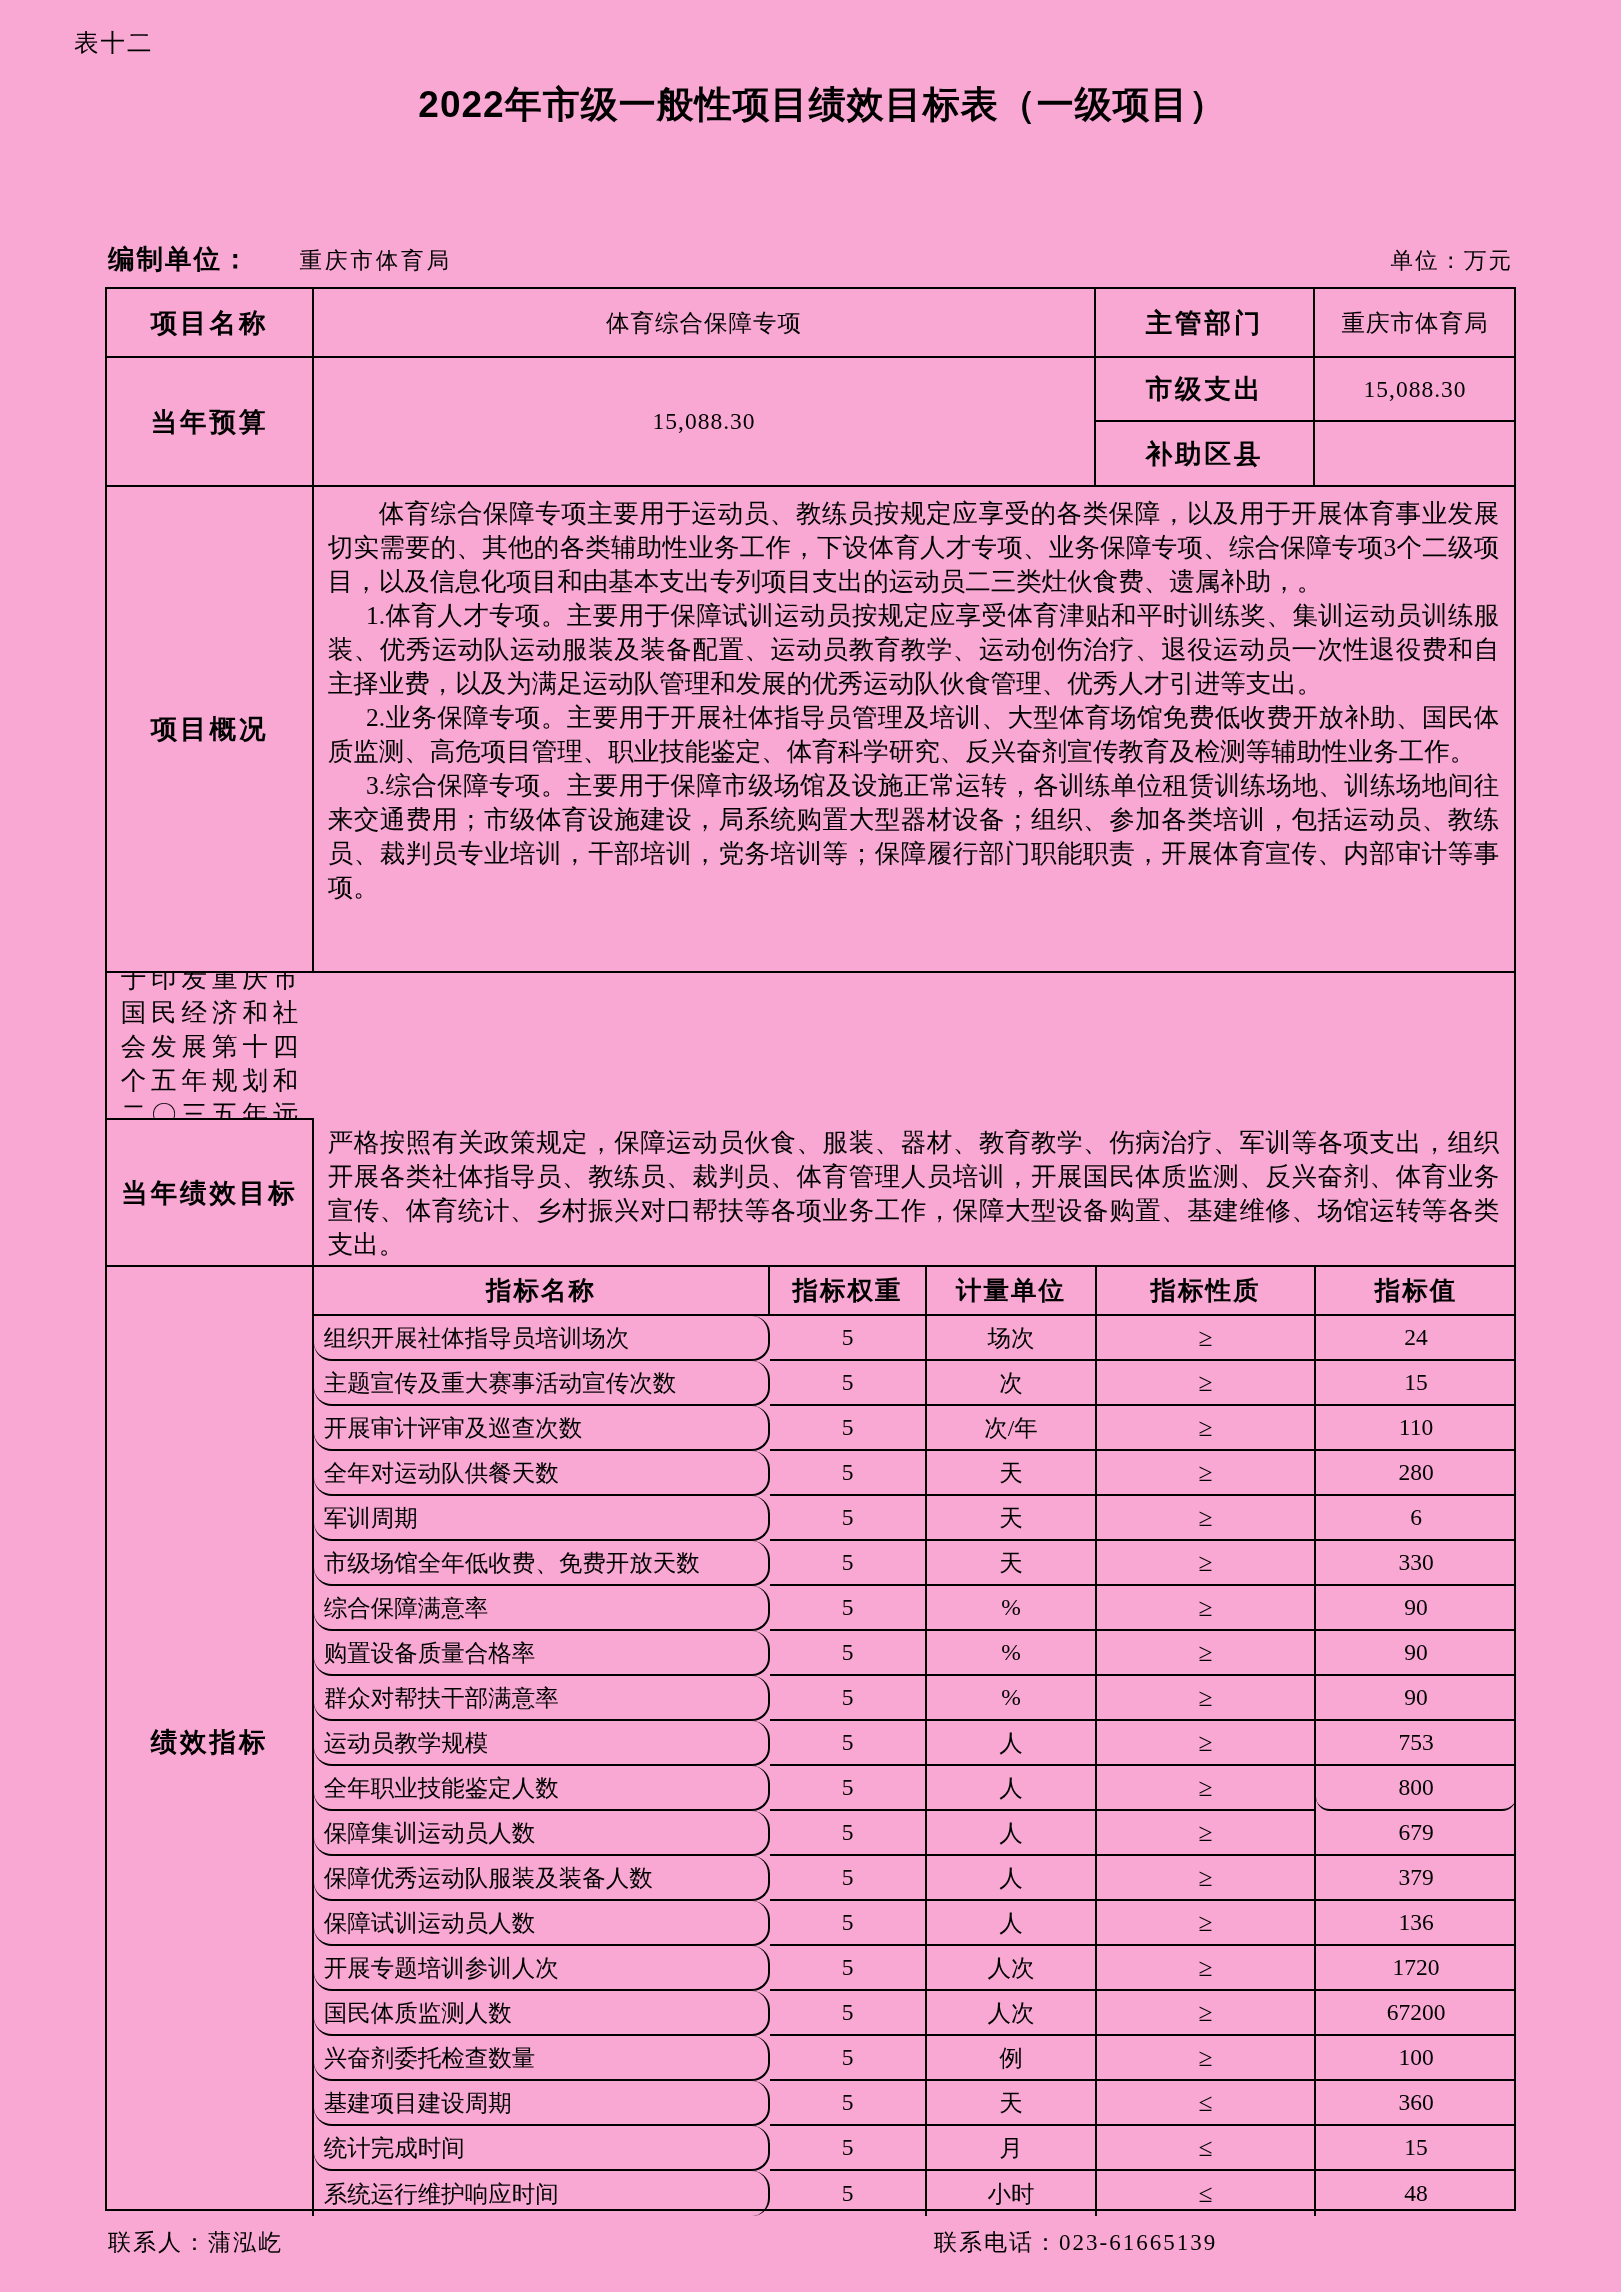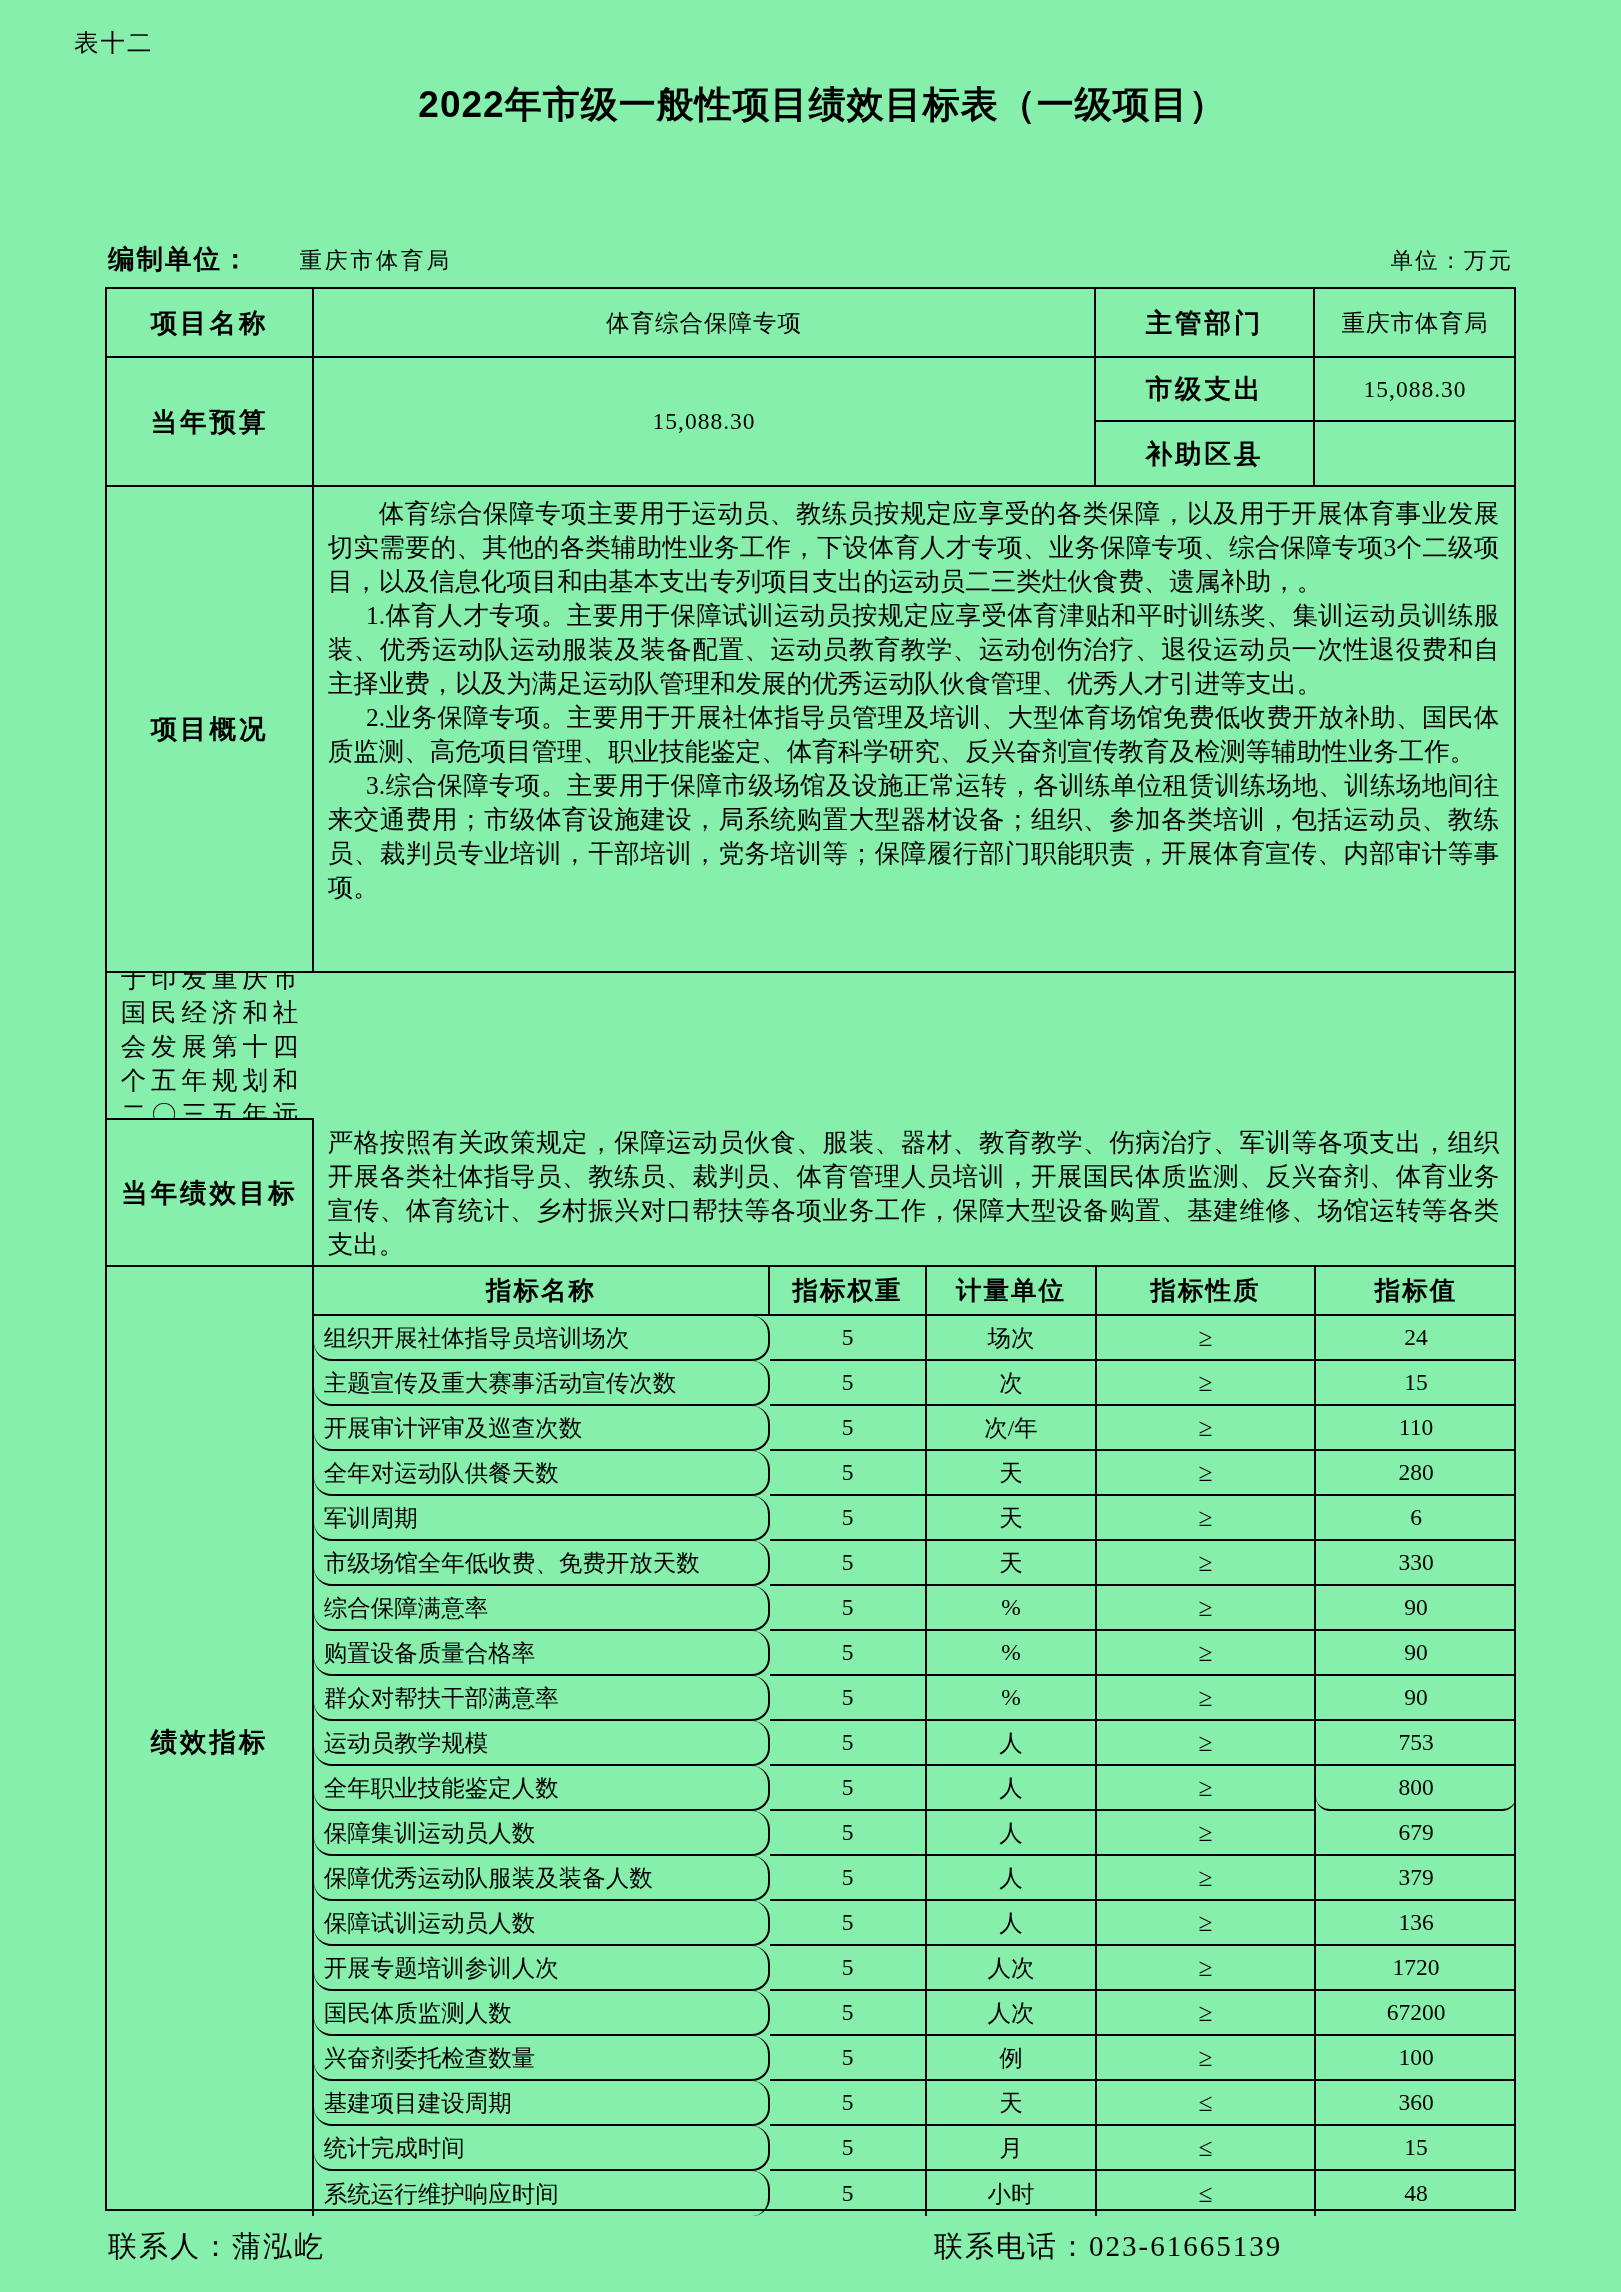--- a/index.html
+++ b/index.html
@@ -1,19 +1,19 @@
 <!DOCTYPE html>
 <html lang="zh"><head>
 <meta charset="utf-8">
 <style>
   html,body{margin:0;padding:0;background:#ffffff;}
   .page{
     position:relative;
     width:1621px;height:2293px;
-    background:#86efac;
+    background:#f9a8d4;
     color:#000;
     font-family:"Liberation Serif","DejaVu Serif",serif;
     overflow:hidden;
   }
   .corner{
     position:absolute;left:74px;top:25.5px;
     font-size:24.5px;letter-spacing:2px;
   }
   .title{
     position:absolute;left:0;top:80px;width:1621px;
@@ -73,21 +73,21 @@
   .ind-num{font-size:23.5px;}
   .ind-sym{font-size:25.5px;}
   .c2{grid-column:2;}
   .c3{grid-column:3;}
   .c4{grid-column:4;}
   .c5{grid-column:5;}
   .c6{grid-column:6;}
 
   .footer{
     position:absolute;left:108px;top:2227px;width:1407px;height:43px;
-    font-size:29px;letter-spacing:2px;
+    font-size:23px;letter-spacing:2px;
   }
   .contact-person{position:absolute;left:0;top:0;}
   .contact-phone{position:absolute;left:826px;top:0;}
 </style>
 </head>
 <body>
 
 <div class="page">
 
   <div class="corner">表十二</div>

